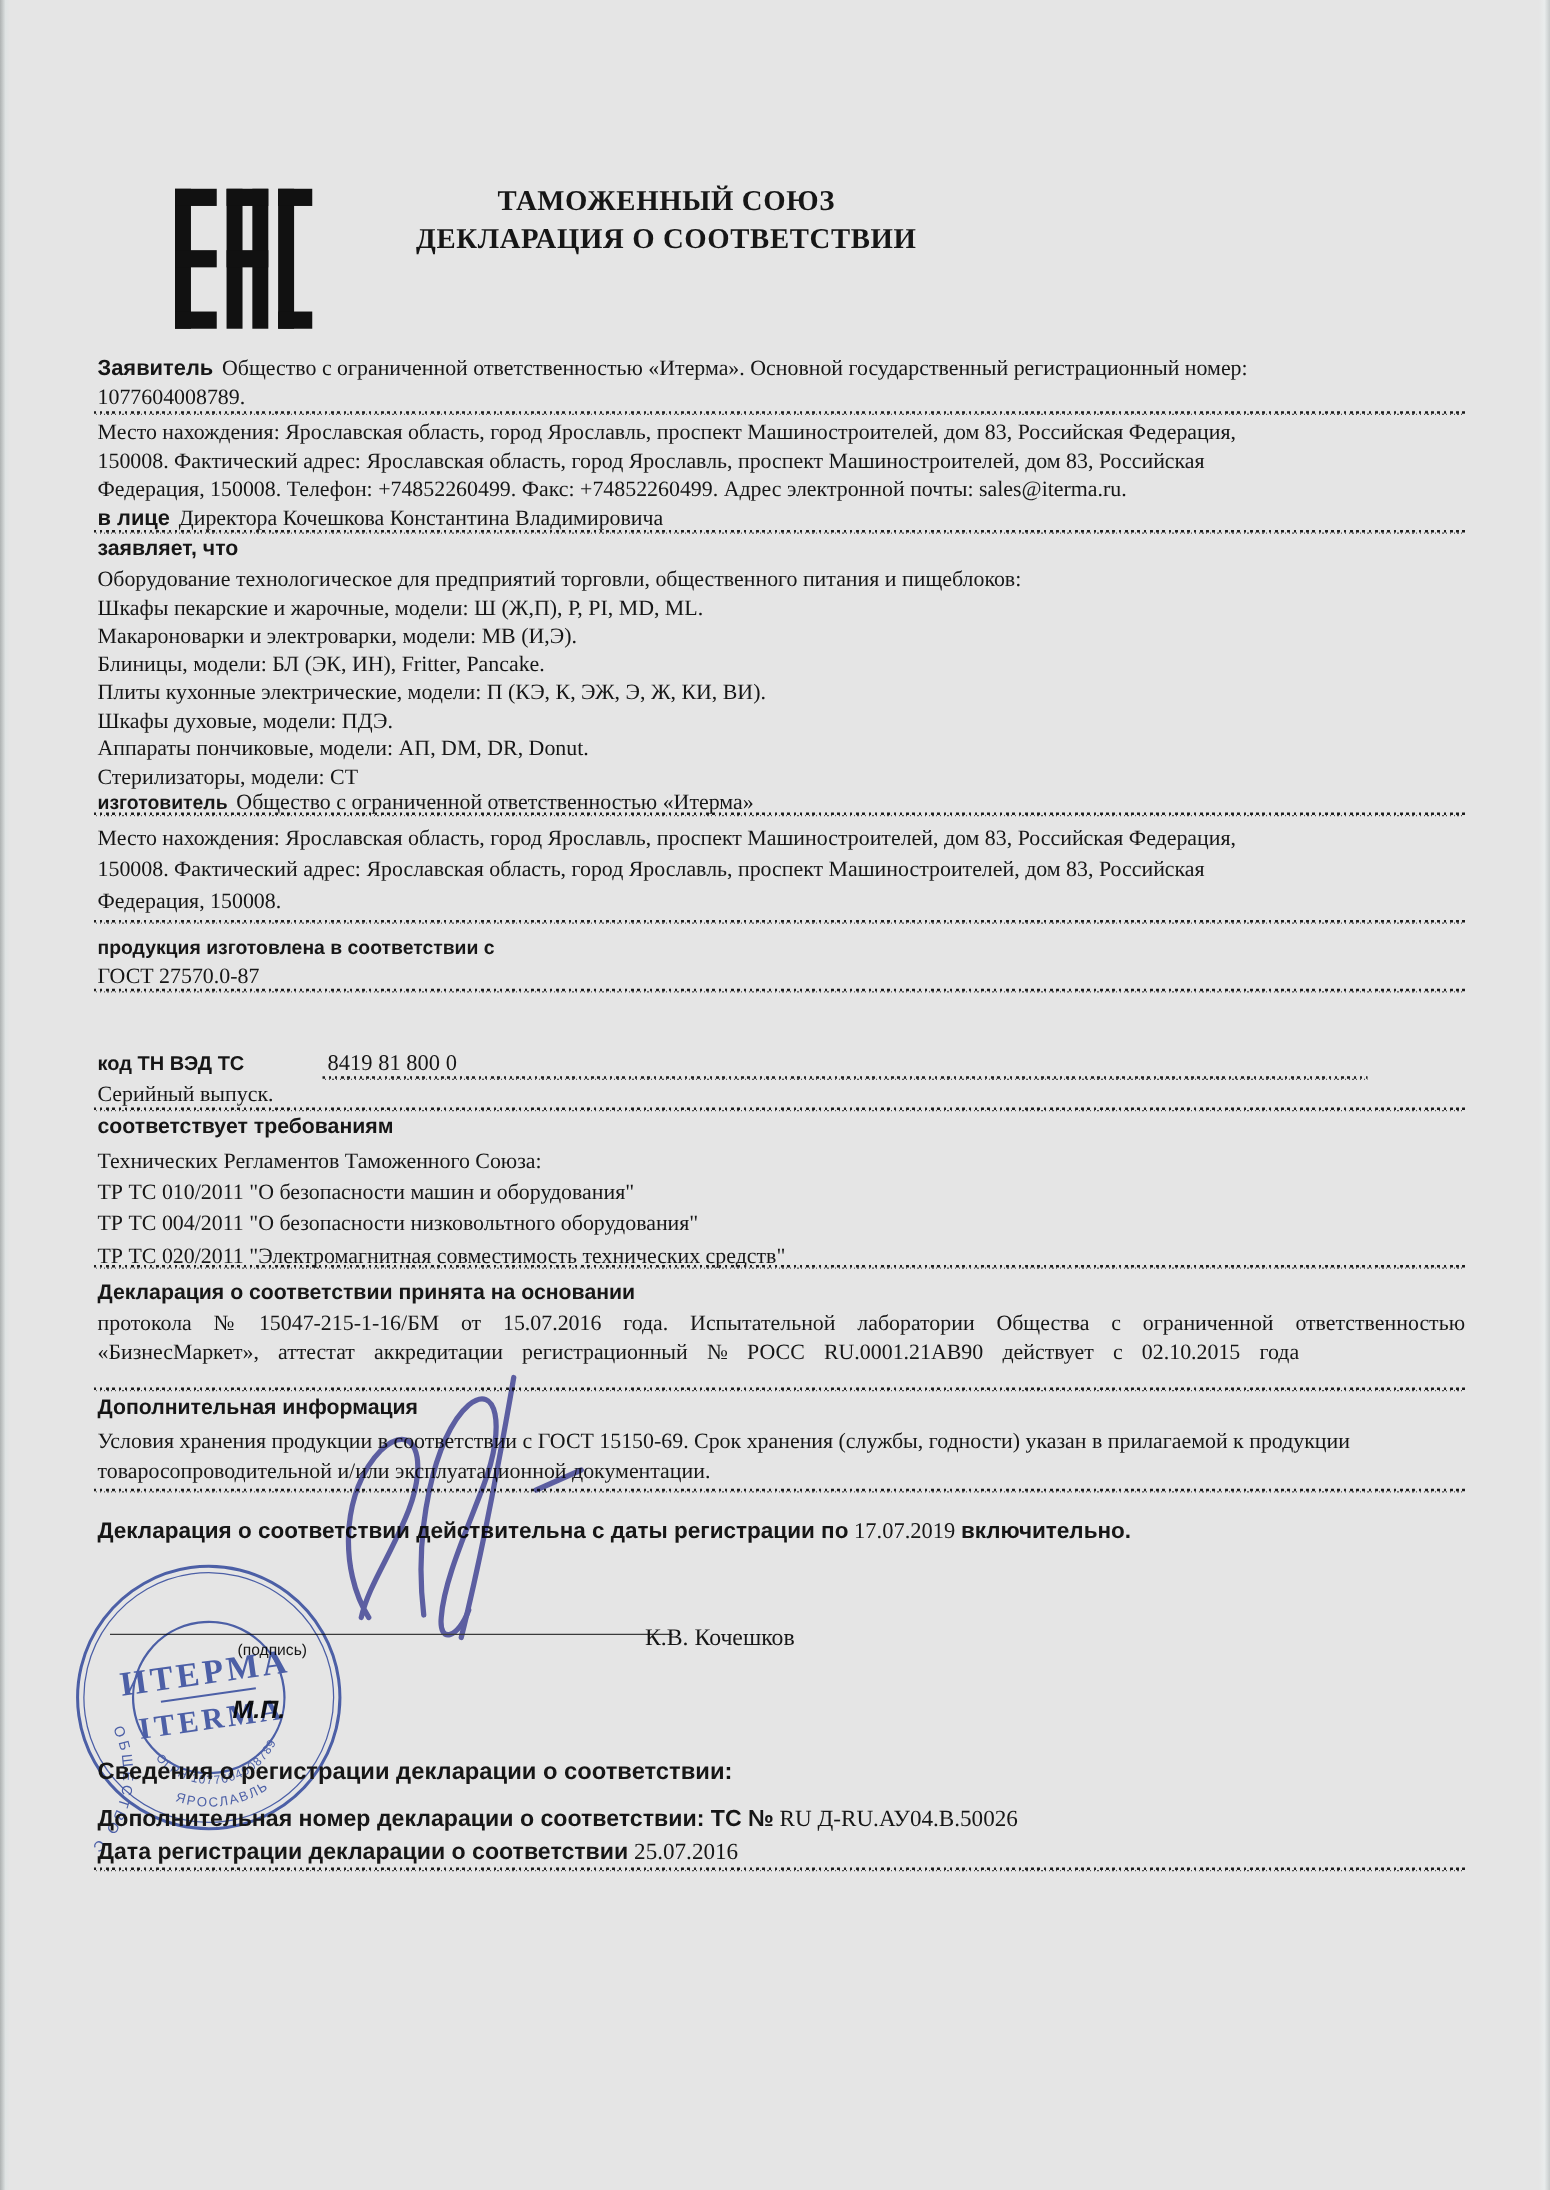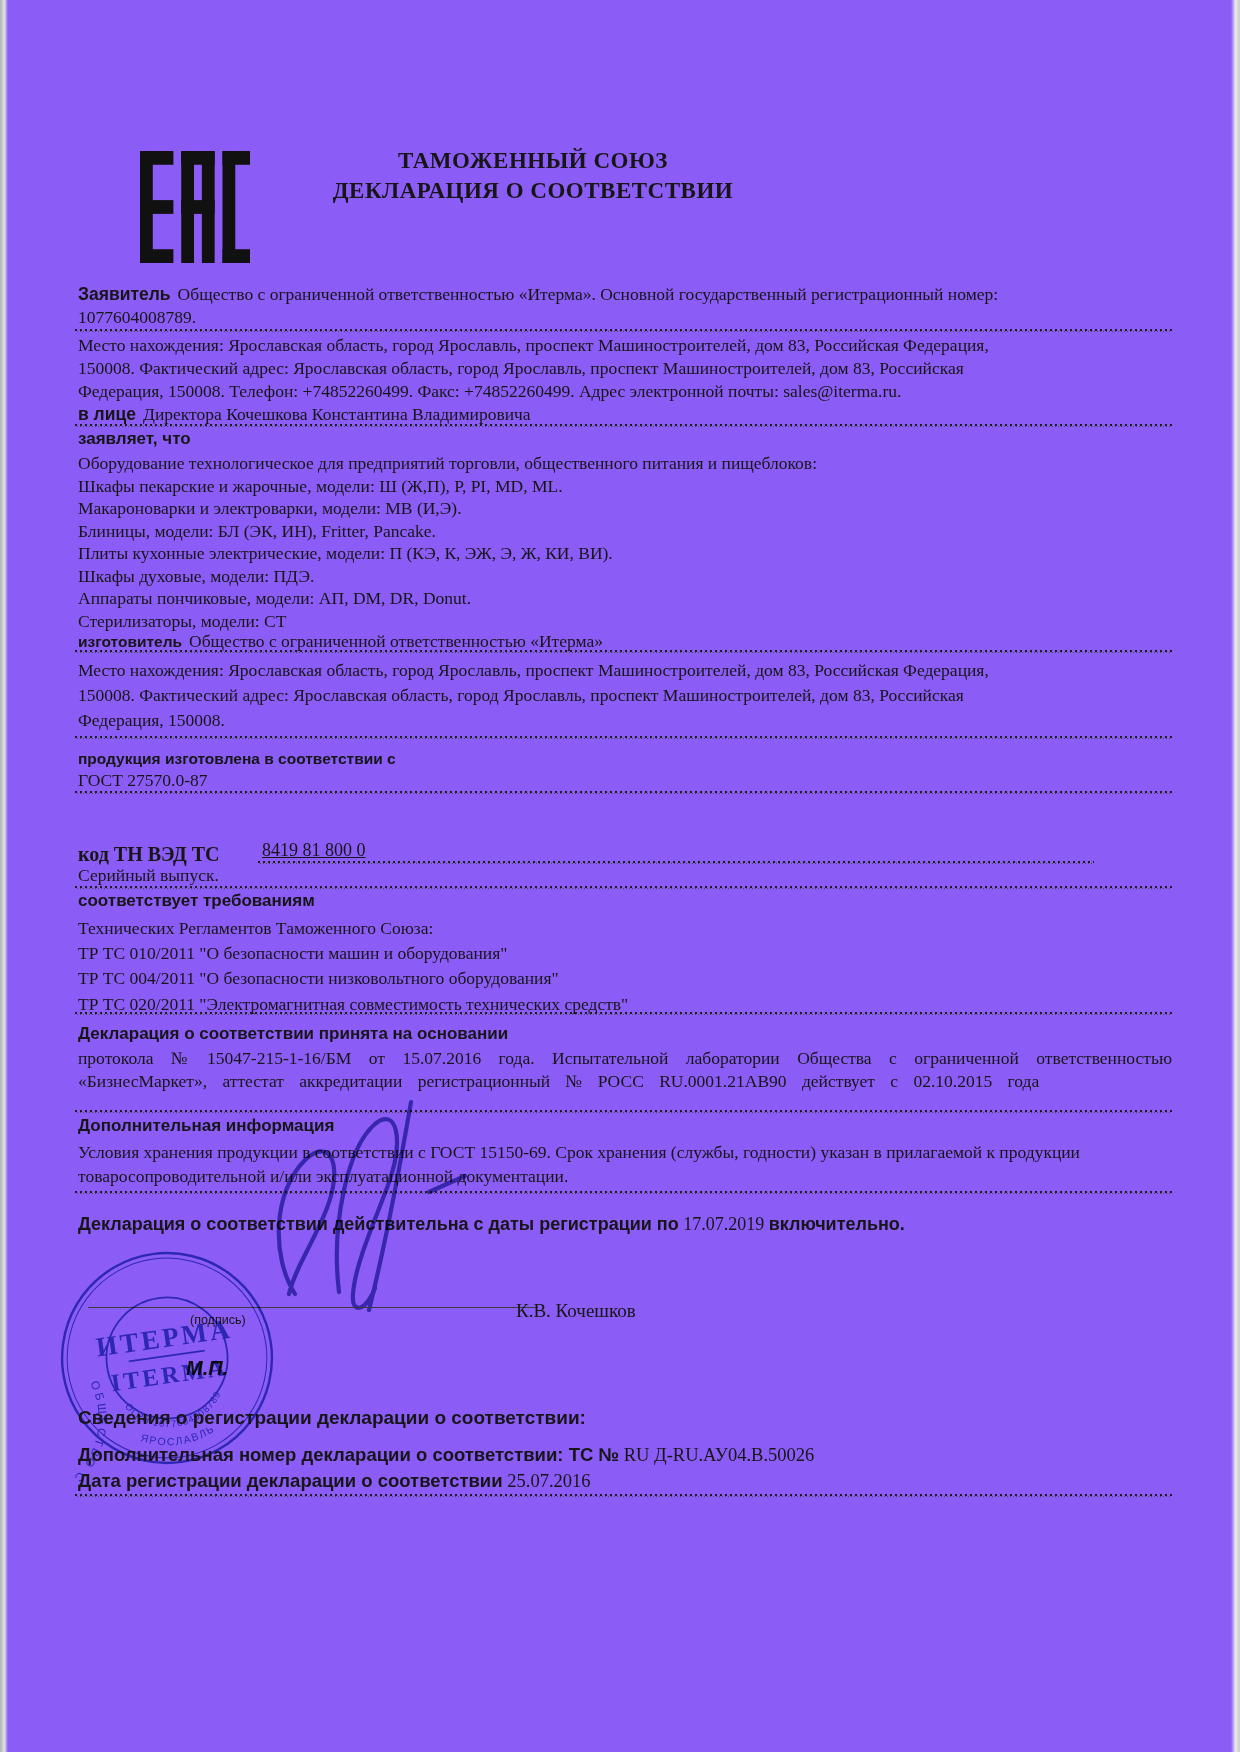--- a/index.html
+++ b/index.html
@@ -1,17 +1,17 @@
 <!DOCTYPE html>
 <html><head>
 <meta charset="utf-8">
 <style>
   html,body{margin:0;padding:0;}
   body{width:1240px;height:1752px;background:#ffffff;}
-  .page{position:relative;width:1240px;height:1752px;background:#8b5cf6;overflow:hidden;
+  .page{position:relative;width:1240px;height:1752px;background:#e5e5e5;overflow:hidden;
         font-family:"Liberation Serif","DejaVu Serif",serif;color:#161616;}
   .edge-left{position:absolute;left:0;top:0;width:8px;height:1752px;
         background:linear-gradient(90deg,#aeb2b2,#dfe3e3 55%,rgba(255,255,255,0));}
   .edge-right{position:absolute;right:0;top:0;width:9px;height:1752px;
         background:linear-gradient(270deg,#c6cbcb,#e9ecec 50%,rgba(255,255,255,0));}
   .abs{position:absolute;}
   .ln{position:absolute;left:78px;width:1094px;font-size:17.5px;white-space:nowrap;}
   .wrapln{white-space:normal;}
   .sans-b{font-family:"Liberation Sans",sans-serif;font-weight:bold;}
   .lbl{font-family:"Liberation Sans",sans-serif;font-weight:bold;margin-right:7px;}
@@ -100,22 +100,22 @@
     <div class="row">Место нахождения: Ярославская область, город Ярославль, проспект Машиностроителей, дом 83, Российская Федерация,</div>
     <div class="row">150008. Фактический адрес: Ярославская область, город Ярославль, проспект Машиностроителей, дом 83, Российская</div>
     <div class="row">Федерация, 150008.</div>
   </div>
   <div class="dotted" style="top:736px;"></div>
 
   <div class="ln sans-b" style="top:750px;font-size:15.5px;">продукция изготовлена в соответствии с</div>
   <div class="ln" style="top:770px;">ГОСТ 27570.0-87</div>
   <div class="dotted" style="top:791px;"></div>
 
-  <div class="ln sans-b" style="top:843px;font-size:20px;font-family:Liberation Serif, serif;">код ТН ВЭД ТС</div>
-  <div class="abs" style="left:262px;top:840px;font-size:18px;text-decoration:underline;">8419 81 800 0</div>
+  <div class="ln sans-b" style="top:843px;font-size:16px;">код ТН ВЭД ТС</div>
+  <div class="abs" style="left:262px;top:840px;font-size:18px;">8419 81 800 0</div>
   <div class="dotted" style="top:861px;left:258px;width:836px;"></div>
   <div class="ln" style="top:865px;">Серийный выпуск.</div>
   <div class="dotted" style="top:886px;"></div>
 
   <div class="ln sans-b" style="top:891px;font-size:17px;">соответствует требованиям</div>
   <div class="ln" style="top:916px;line-height:25.2px;">
     <div class="row">Технических Регламентов Таможенного Союза:</div>
     <div class="row">ТР ТС 010/2011 "О безопасности машин и оборудования"</div>
     <div class="row">ТР ТС 004/2011 "О безопасности низковольтного оборудования"</div>
     <div class="row">ТР ТС 020/2011 "Электромагнитная совместимость технических средств"</div>

